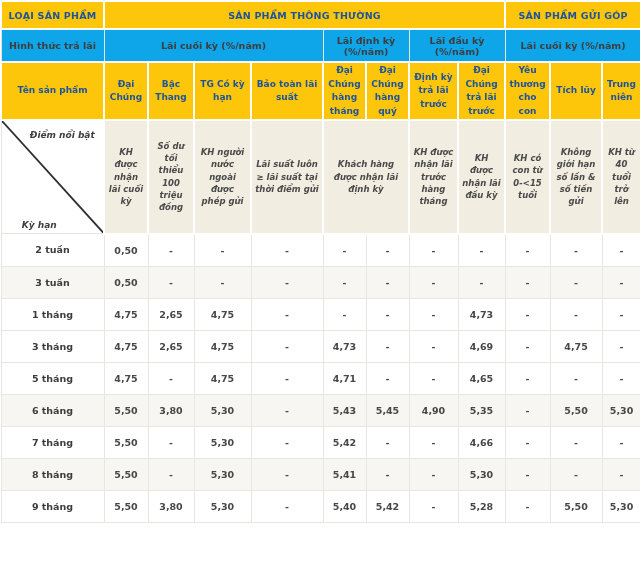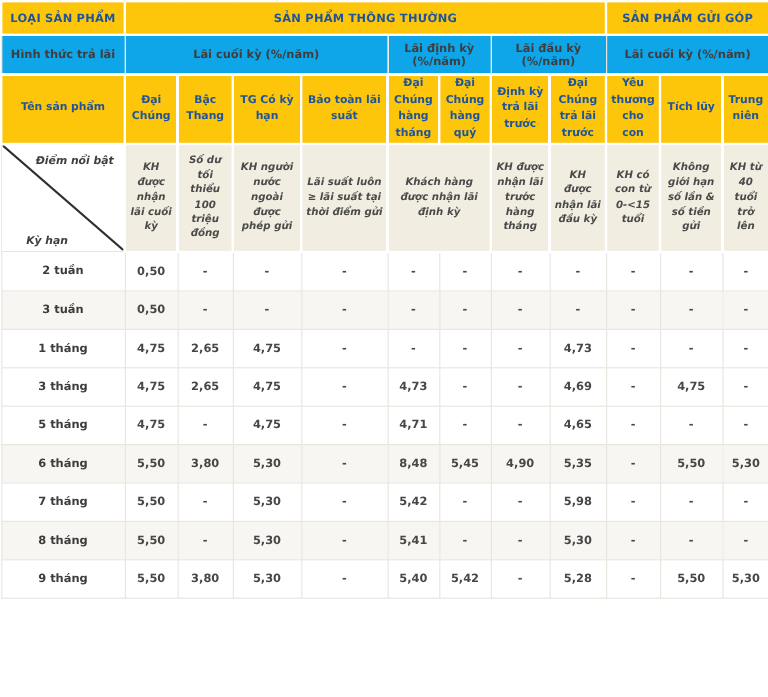--- a/index.html
+++ b/index.html
@@ -25,21 +25,21 @@
     font-size:9.5px;font-weight:600;color:#3e3e3e;height:29px;
   }
   tr.row-prod td{font-size:9px;line-height:1.5;height:52px;}
   tr.row-high td{
     background:#f2ede1;border:2px solid #ffffff;
     font-size:8.5px;font-style:italic;font-weight:600;
     color:#4a4a4a;line-height:1.45;height:80px;
   }
   tr.row-high td.corner{
     background:#ffffff;border:1px solid #e8e5de;
-    position:relative;padding:4px;
+    position:relative;padding:16px;
   }
   .corner-label{
     position:absolute;font-size:9px;font-style:italic;
     font-weight:600;color:#3e3e3e;
   }
   .corner-top{top:8px;left:20px;right:0;text-align:center;}
   .corner-bottom{bottom:1px;left:0;right:26px;text-align:center;}
   .diag{position:absolute;left:0;top:0;width:100%;height:100%;display:block;}
   
   tr.data-row td{
@@ -182,38 +182,38 @@
         <td>-</td>
         <td>-</td>
         <td>-</td>
       </tr>
       <tr class="data-row alt">
         <td class="term">6 tháng</td>
         <td>5,50</td>
         <td>3,80</td>
         <td>5,30</td>
         <td>-</td>
-        <td>8,48</td>
+        <td>5,43</td>
         <td>5,45</td>
         <td>4,90</td>
         <td>5,35</td>
         <td>-</td>
         <td>5,50</td>
         <td>5,30</td>
       </tr>
       <tr class="data-row">
         <td class="term">7 tháng</td>
         <td>5,50</td>
         <td>-</td>
         <td>5,30</td>
         <td>-</td>
         <td>5,42</td>
         <td>-</td>
         <td>-</td>
-        <td>5,98</td>
+        <td>4,66</td>
         <td>-</td>
         <td>-</td>
         <td>-</td>
       </tr>
       <tr class="data-row alt">
         <td class="term">8 tháng</td>
         <td>5,50</td>
         <td>-</td>
         <td>5,30</td>
         <td>-</td>

